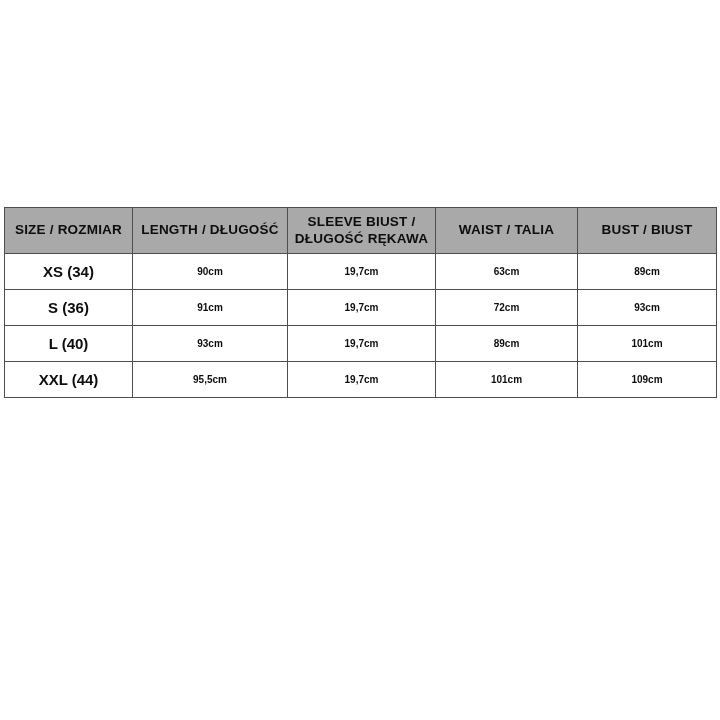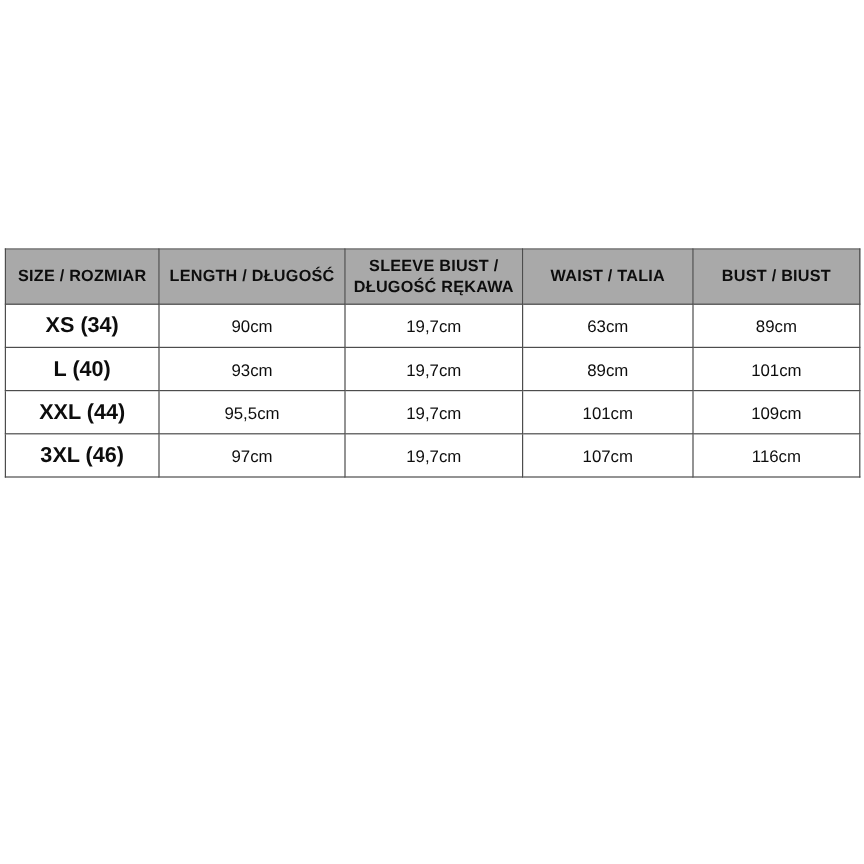--- a/index.html
+++ b/index.html
@@ -41,27 +41,27 @@
   table.size-chart thead th{
     background:var(--header-bg);
     font-weight:bold;
     font-size:13.5px;
     height:46px;
     line-height:1.25;
     letter-spacing:.2px;
   }
   table.size-chart tbody td{
     background:#ffffff;
-    font-size:14px;
+    font-size:10px;
     height:36px;
-    font-weight:normal;
+    font-weight:bold;
   }
   table.size-chart tbody td.size-cell{
     font-weight:bold;
-    font-size:18px;
+    font-size:15px;
     margin-left:36px;
   }
 </style>
 </head>
 <body>
 
 <div class="page">
   <table class="size-chart">
     <colgroup>
       <col style="width:128px">
@@ -81,35 +81,35 @@
     </thead>
     <tbody>
         <tr>
     <td class="size-cell">XS (34)</td>
     <td>90cm</td>
     <td>19,7cm</td>
     <td>63cm</td>
     <td>89cm</td>
   </tr>
         <tr>
+    <td class="size-cell">S (36)</td>
+    <td>91cm</td>
+    <td>19,7cm</td>
+    <td>72cm</td>
+    <td>93cm</td>
+  </tr>
+        <tr>
     <td class="size-cell">L (40)</td>
     <td>93cm</td>
     <td>19,7cm</td>
     <td>89cm</td>
     <td>101cm</td>
   </tr>
         <tr>
     <td class="size-cell">XXL (44)</td>
     <td>95,5cm</td>
     <td>19,7cm</td>
     <td>101cm</td>
     <td>109cm</td>
   </tr>
-        <tr>
-    <td class="size-cell">3XL (46)</td>
-    <td>97cm</td>
-    <td>19,7cm</td>
-    <td>107cm</td>
-    <td>116cm</td>
-  </tr>
       </tbody>
   </table>
 </div>
 
 </body></html>

